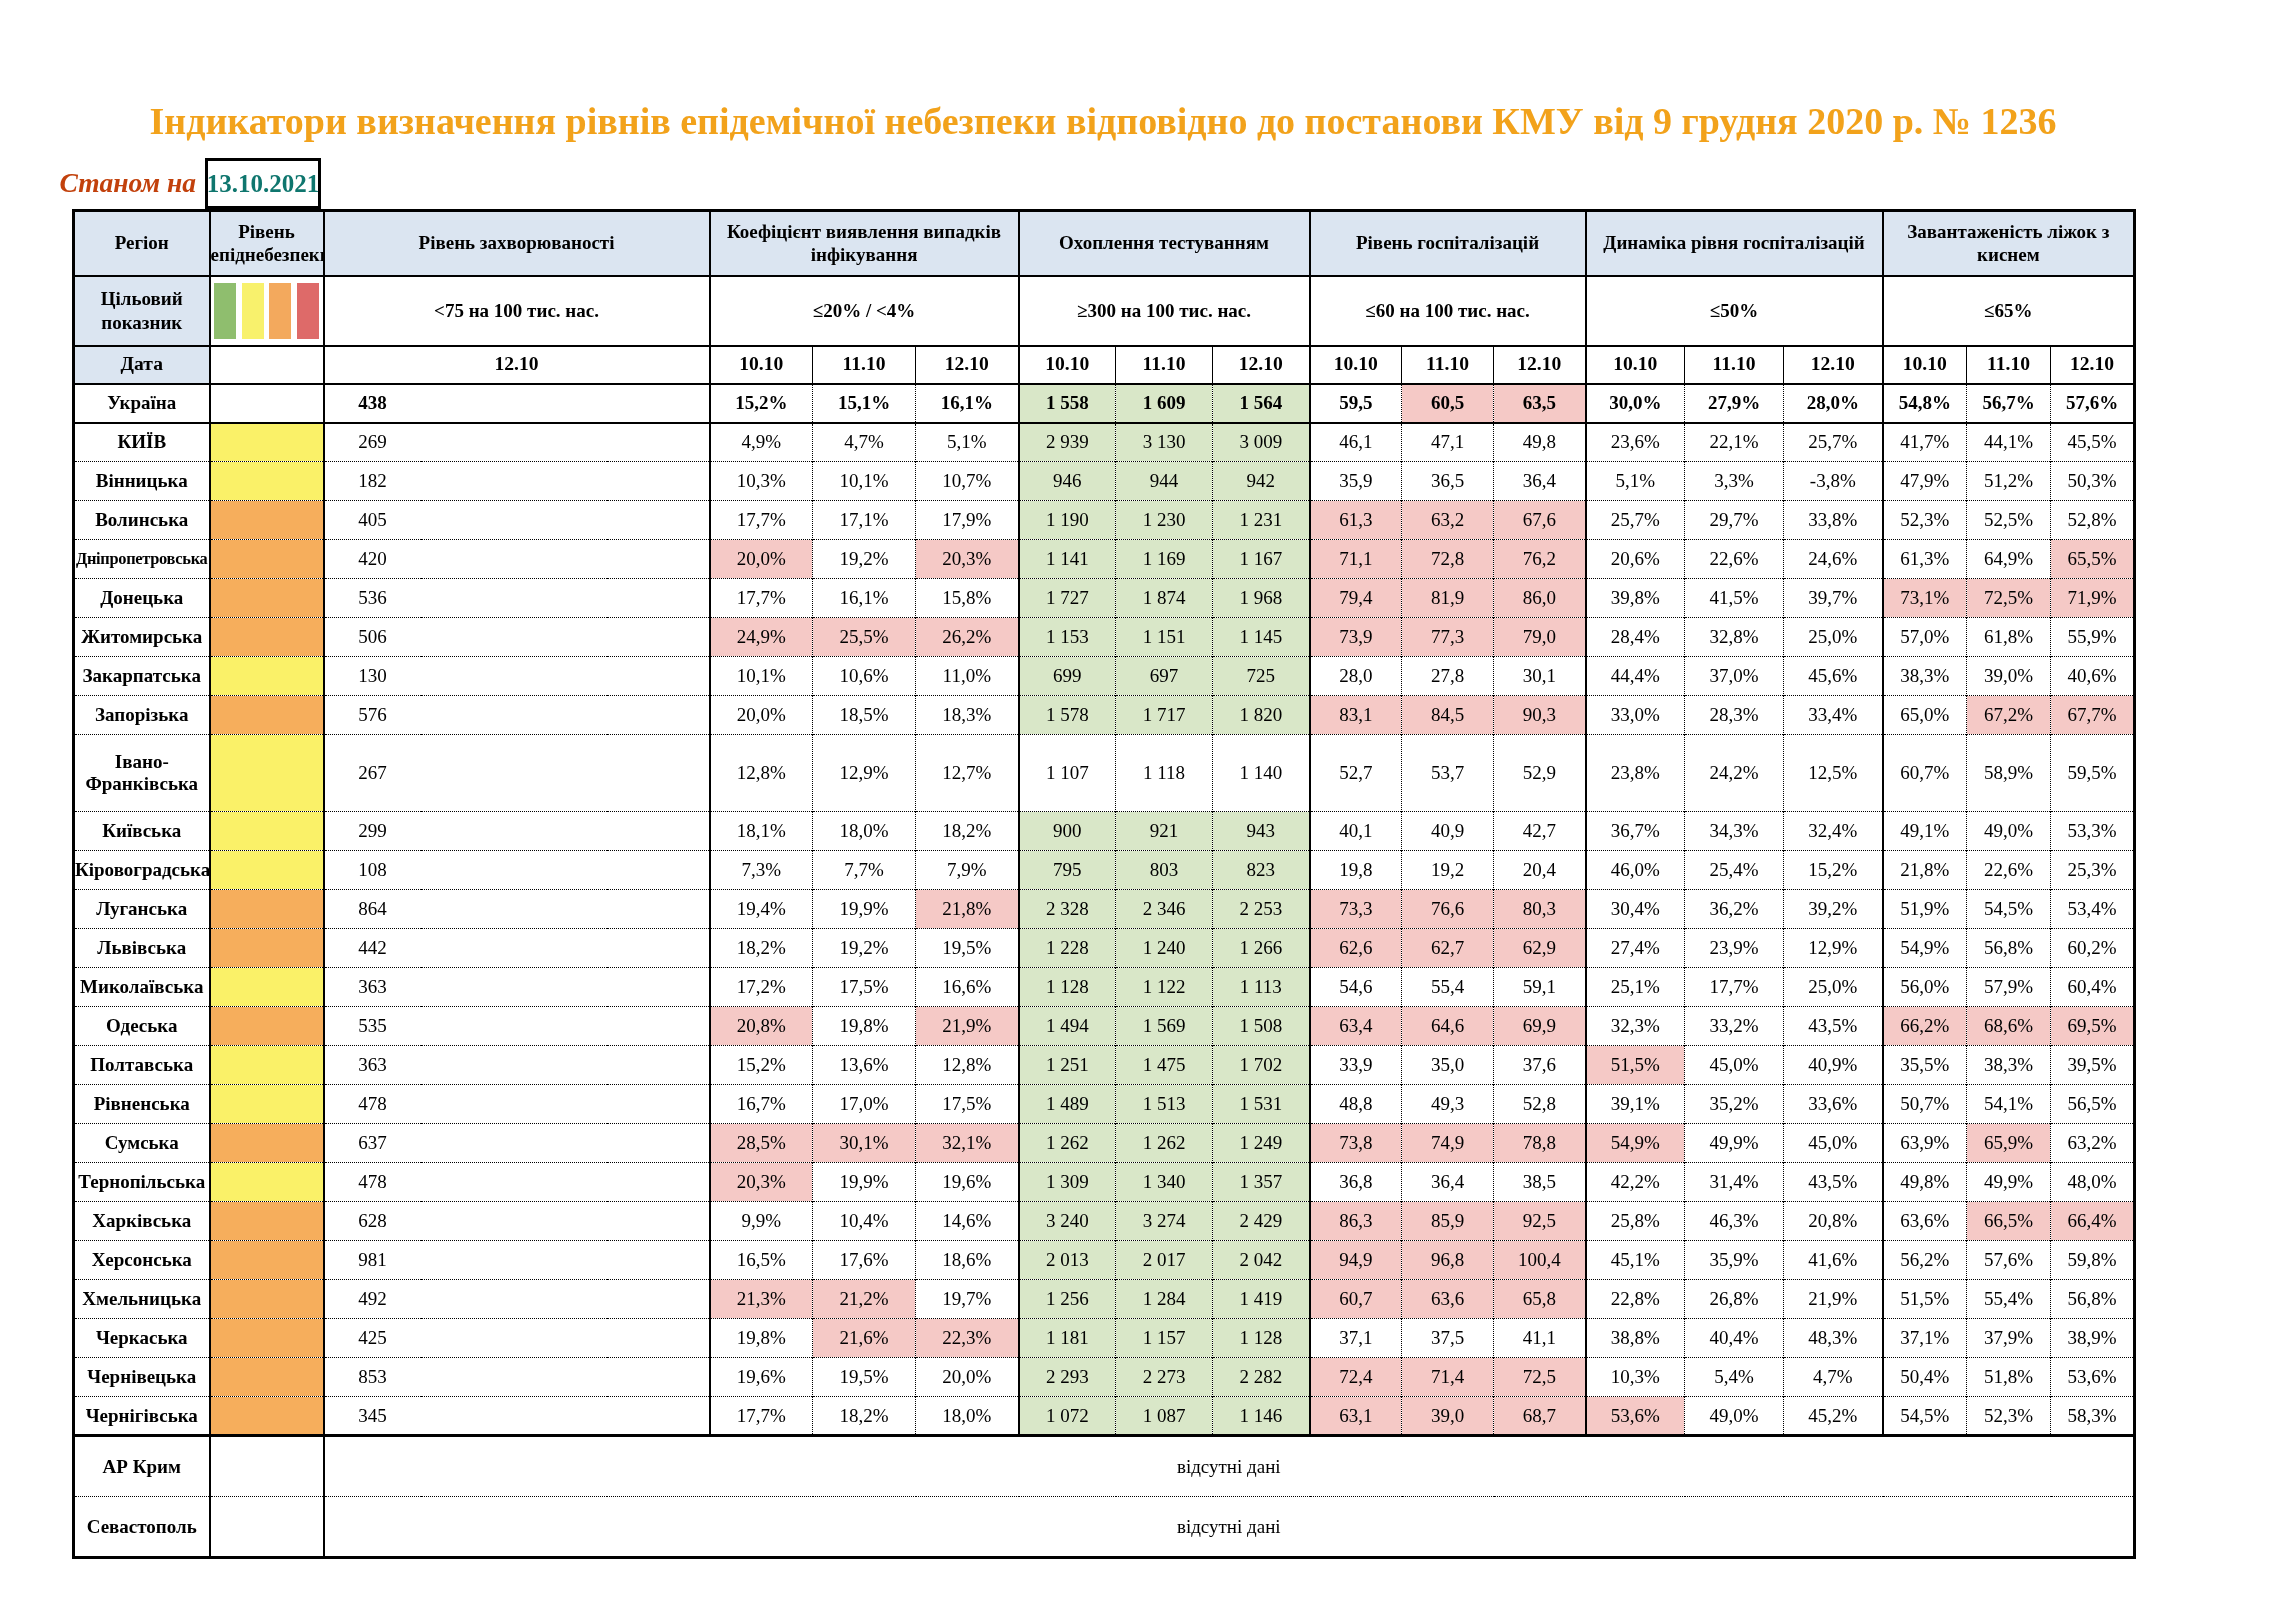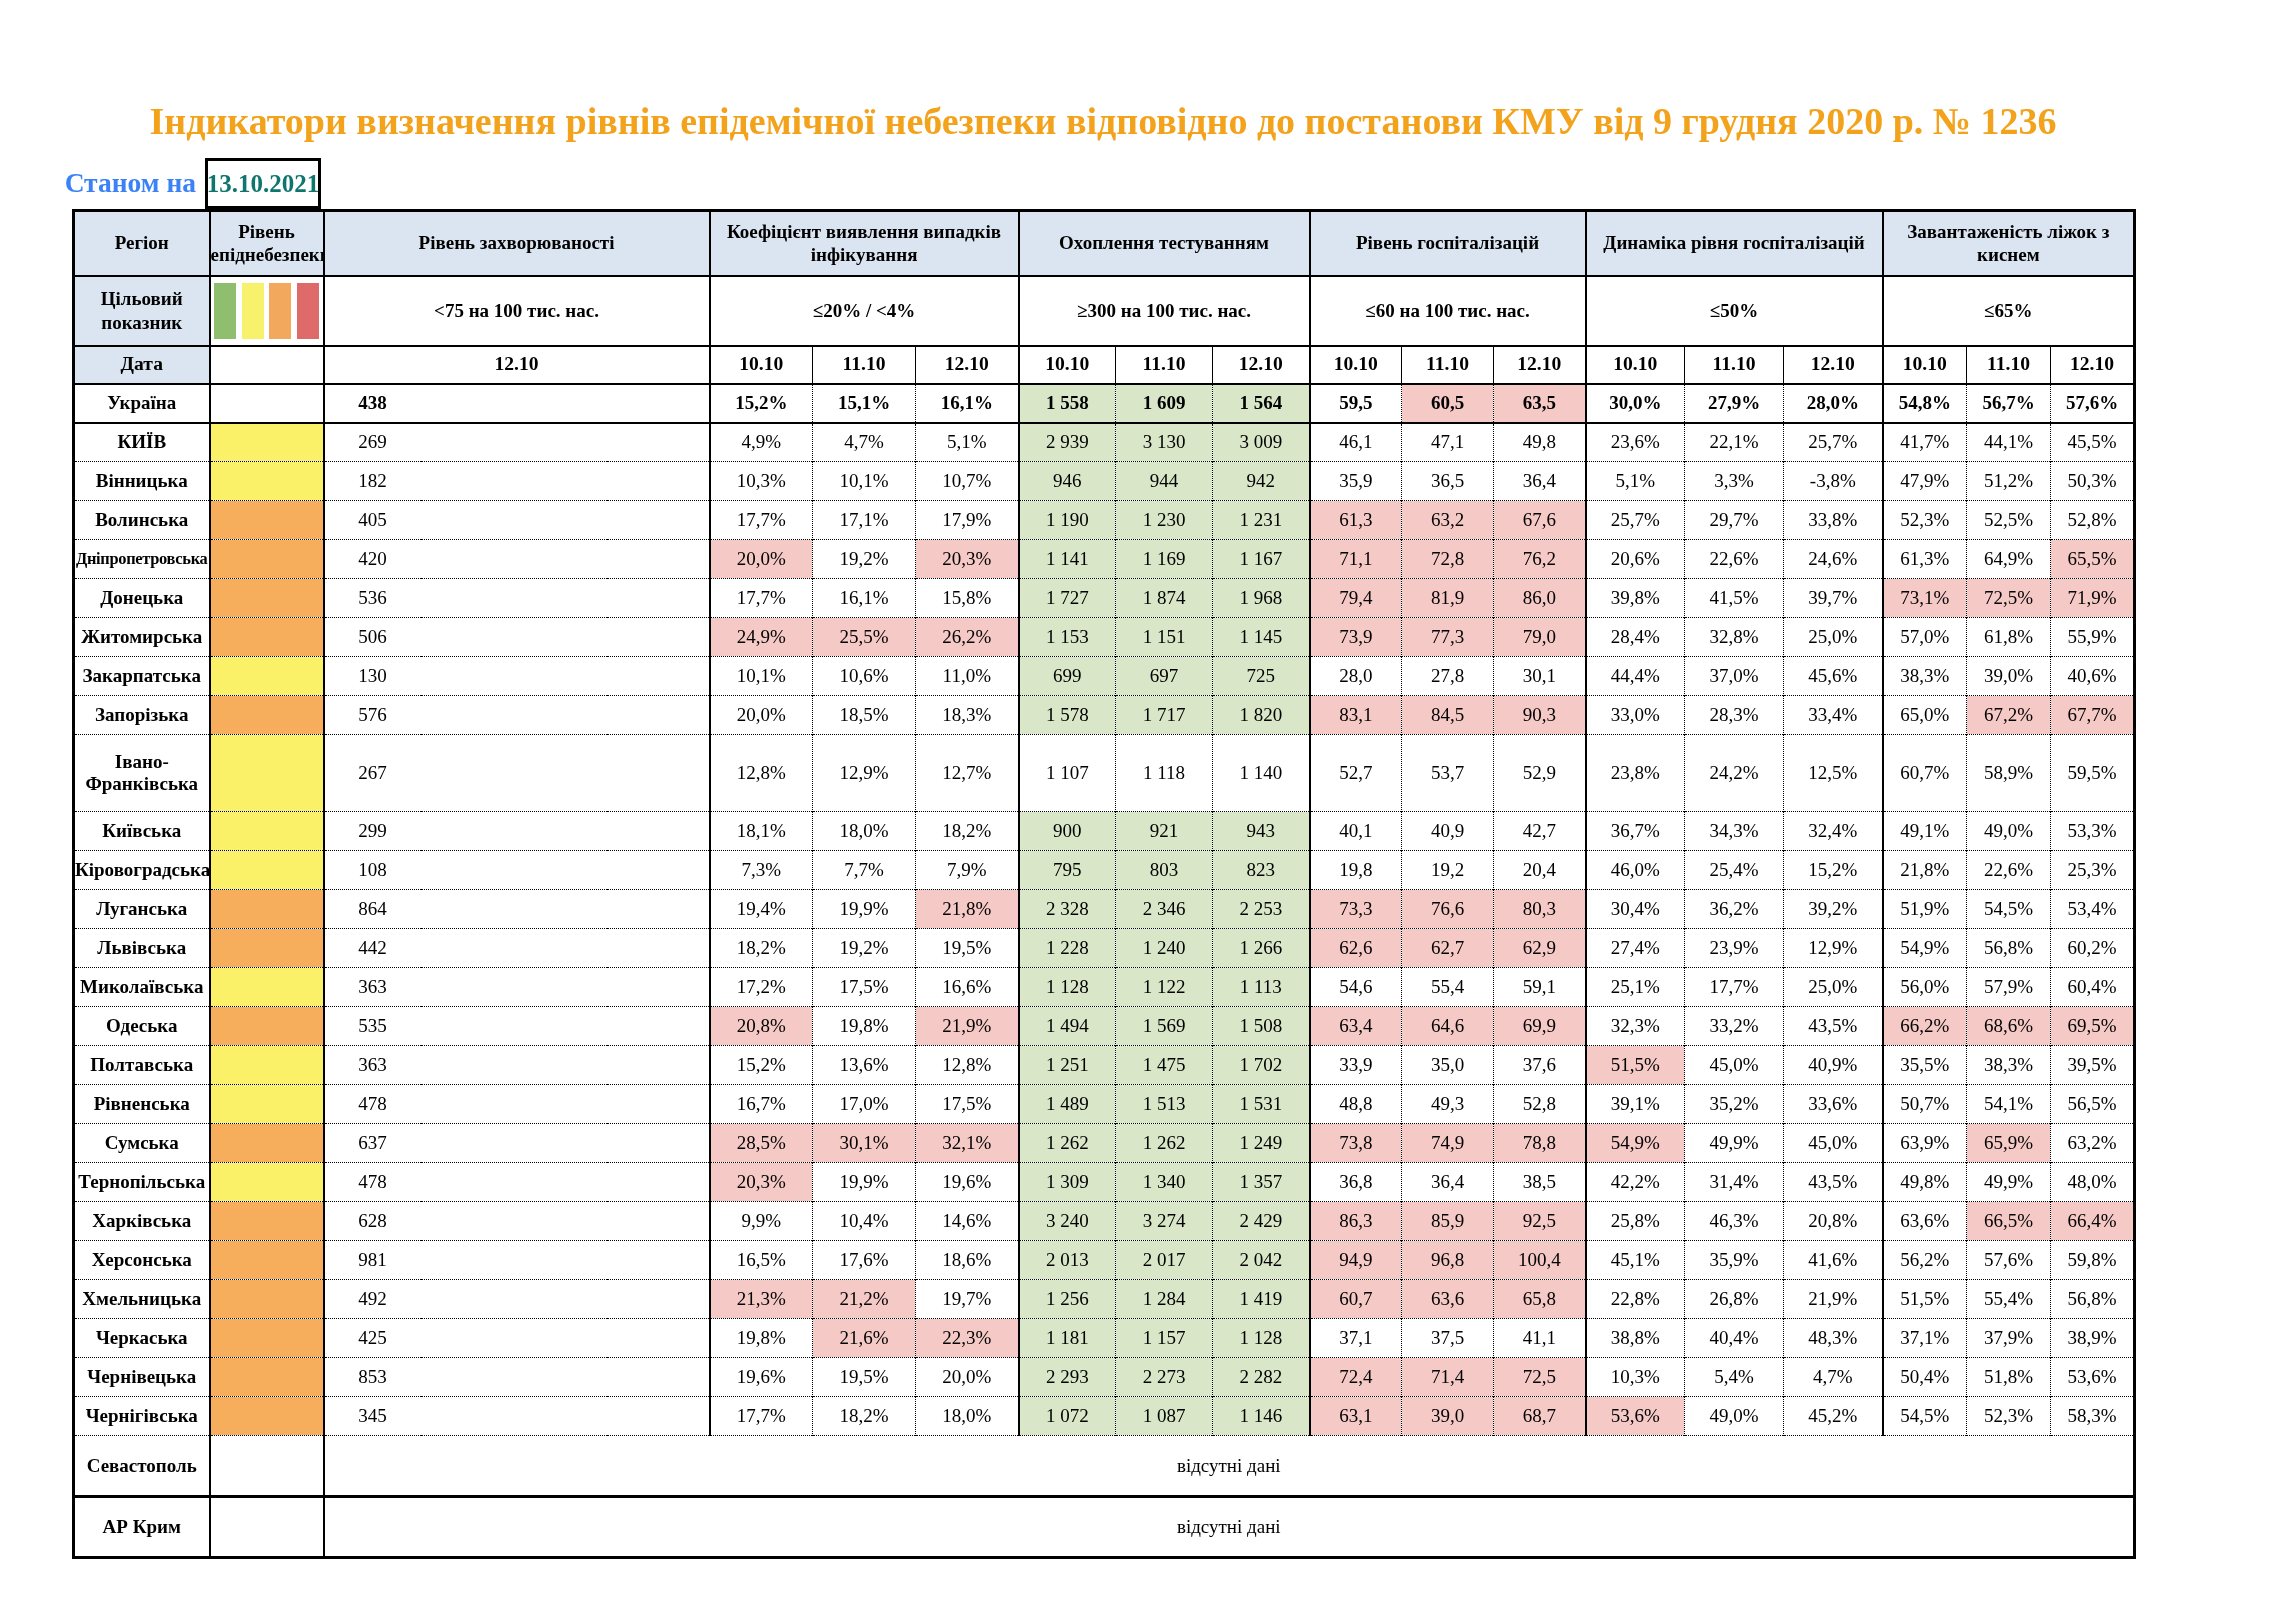--- a/index.html
+++ b/index.html
@@ -9,21 +9,21 @@
     font-family:"Liberation Serif","DejaVu Serif",serif;
     position:relative;
   }
   .page{position:absolute;inset:0;}
   .doc-title{
     position:absolute;left:72px;top:99px;width:2062px;
     text-align:center;font-size:38px;font-weight:bold;
   }
   .asof-label{
     position:absolute;left:0;top:167px;width:196px;
-    text-align:right;font-size:27.5px;font-weight:bold;color:#3b82f6;
+    text-align:right;font-size:27.5px;font-weight:bold;color:#c2410c;font-style:italic;
   }
   .asof-box{
     position:absolute;left:205px;top:158px;width:116px;height:51px;
     box-sizing:border-box;border:3.3px solid #000;
     display:flex;align-items:center;justify-content:center;
     font-size:25px;font-weight:bold;color:#0f766e;
   }
   .avail-label{
     position:absolute;left:72px;top:169px;width:2062px;
     text-align:right;font-size:27.5px;font-weight:bold;color:#000;
@@ -691,26 +691,26 @@
           <td class="solidL cell-red">63,1</td>
           <td class="dotL cell-red">39,0</td>
           <td class="dotL cell-red">68,7</td>
           <td class="solidL cell-red">53,6%</td>
           <td class="dotL">49,0%</td>
           <td class="dotL">45,2%</td>
           <td class="solidL">54,5%</td>
           <td class="dotL">52,3%</td>
           <td class="dotL">58,3%</td>
         </tr>
+        <tr class="nodata first-nodata">
+          <td class="region-cell">АР Крим</td>
+          <td class="solidL"></td>
+          <td class="solidL nodata-text" colspan="18">відсутні дані</td>
+        </tr>
         <tr class="nodata">
           <td class="region-cell">Севастополь</td>
-          <td class="solidL"></td>
-          <td class="solidL nodata-text" colspan="18">відсутні дані</td>
-        </tr>
-        <tr class="nodata first-nodata">
-          <td class="region-cell">АР Крим</td>
           <td class="solidL"></td>
           <td class="solidL nodata-text" colspan="18">відсутні дані</td>
         </tr>
       </tbody>
   </table>
 </div>
 
 
 </body></html>

